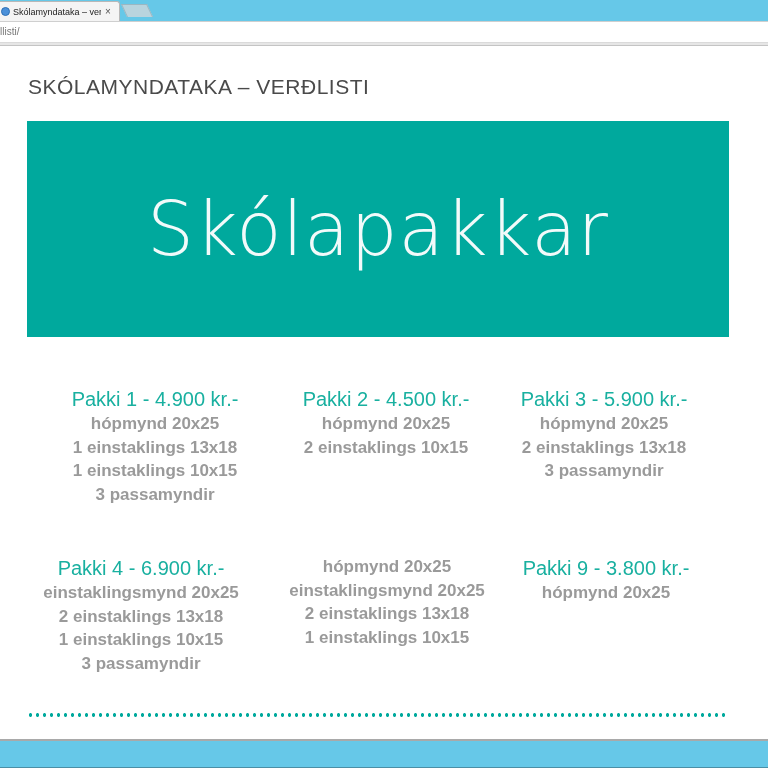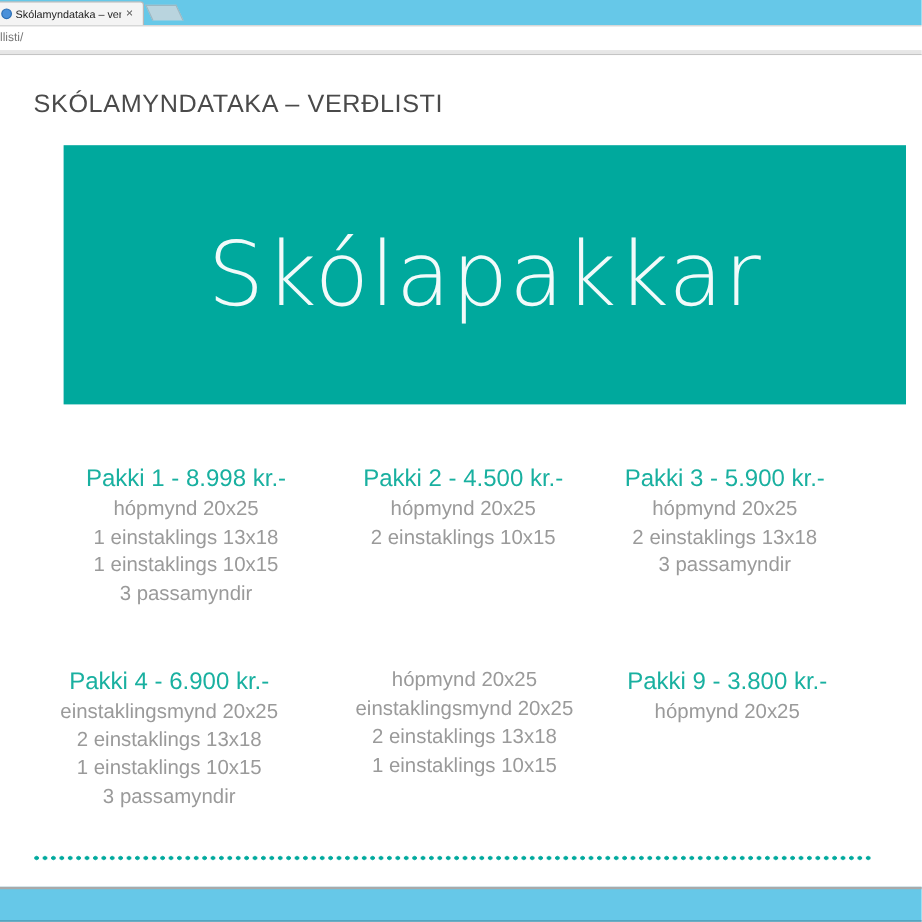--- a/index.html
+++ b/index.html
@@ -8,25 +8,25 @@
     .tab { position: absolute; left: -8px; top: 1px; width: 128px; height: 20px; background: #f4f4f4; border: 1px solid #b8b8b8; border-bottom: none; border-radius: 3px 3px 0 0; display: flex; align-items: center; padding-left: 8px; }
     .tab-favicon { width: 9px; height: 9px; border-radius: 50%; background: #4a90d9; border: 1px solid #2d6fb5; margin-right: 3px; flex: 0 0 auto; }
     .tab-title { font-size: 9px; color: #222; white-space: nowrap; overflow: hidden; width: 88px; }
     .tab-close { font-size: 10px; color: #555; margin-left: 4px; cursor: pointer; }
     .new-tab { position: absolute; left: 124px; top: 4px; width: 26px; height: 13px; background: #b9d4de; transform: skewX(25deg); border: 1px solid #9bb7c2; border-bottom: none; }
     .addressbar { position: absolute; left: 0; top: 21px; width: 768px; height: 22px; background: #ffffff; border-top: 1px solid #cfcfcf; border-bottom: 1px solid #dadada; padding-left: 48px; }
     .url { position: absolute; left: 0; top: 4px; font-size: 10px; color: #777; }
     .addr-sep { position: absolute; left: 0; top: 43px; width: 768px; height: 3px; background: #e6e6e6; border-bottom: 1px solid #c4c4c4; }
     .page { position: absolute; left: 0; top: 46px; width: 768px; height: 693px; background: #ffffff; }
     .page-title { position: absolute; left: 28px; top: 29px; font-size: 21px; letter-spacing: 0.5px; color: #4a4a4a; font-weight: normal; white-space: nowrap; }
-    .banner { position: absolute; left: 27px; top: 75px; width: 702px; height: 216px; background: #00a99d; display: flex; flex-direction: column; align-items: center; justify-content: center; margin-left: 26px; }
+    .banner { position: absolute; left: 27px; top: 75px; width: 702px; height: 216px; background: #00a99d; display: flex; flex-direction: column; align-items: center; justify-content: center; }
     .banner-line { color: #ffffff; font-size: 74px; font-weight: 100; line-height: 76px; letter-spacing: 1px; -webkit-text-stroke: 0px; font-family: "DejaVu Sans", sans-serif; opacity: 0.95; }
     .pkg { position: absolute; width: 230px; text-align: center; }
     .pkg-title { font-size: 20px; color: #19b0a0; line-height: 26px; white-space: nowrap; }
-    .pkg-item { font-size: 17px; color: #9a9a9a; line-height: 23.5px; white-space: nowrap; }
+    .pkg-item { font-size: 17px; color: #9a9a9a; line-height: 23.5px; white-space: nowrap; font-weight: bold; }
     .dots { position: absolute; left: 27px; top: 666px; width: 700px; height: 6px; background-image: radial-gradient(circle, #00a99d 1.6px, transparent 2px); background-size: 7px 6px; background-repeat: repeat-x; }
     .bottom-bar { position: absolute; left: 0; top: 739px; width: 768px; height: 29px; background: #66c8e8; border-top: 2px solid #a9a9a9; border-bottom: 1px solid #4a8fa6; }
   </style>
 </head>
 <body>
 
 <div class="tabbar">
   <div class="tab">
     <span class="tab-favicon"></span>
     <span class="tab-title">Skólamyndataka – verðlisti</span>
@@ -41,21 +41,21 @@
 <div class="addr-sep"></div>
 
 <div class="page">
   <h1 class="page-title">SKÓLAMYNDATAKA – VERÐLISTI</h1>
 
   <div class="banner">
     <div class="banner-line">Skólapakkar</div>
   </div>
 
   <div class="pkg" style="left:40px; top:340px;">
-    <div class="pkg-title">Pakki 1 - 8.998 kr.-</div>
+    <div class="pkg-title">Pakki 1 - 4.900 kr.-</div>
     <div class="pkg-item">hópmynd 20x25</div>
     <div class="pkg-item">1 einstaklings 13x18</div>
     <div class="pkg-item">1 einstaklings 10x15</div>
     <div class="pkg-item">3 passamyndir</div>
   </div>
 
   <div class="pkg" style="left:271px; top:340px;">
     <div class="pkg-title">Pakki 2 - 4.500 kr.-</div>
     <div class="pkg-item">hópmynd 20x25</div>
     <div class="pkg-item">2 einstaklings 10x15</div>

